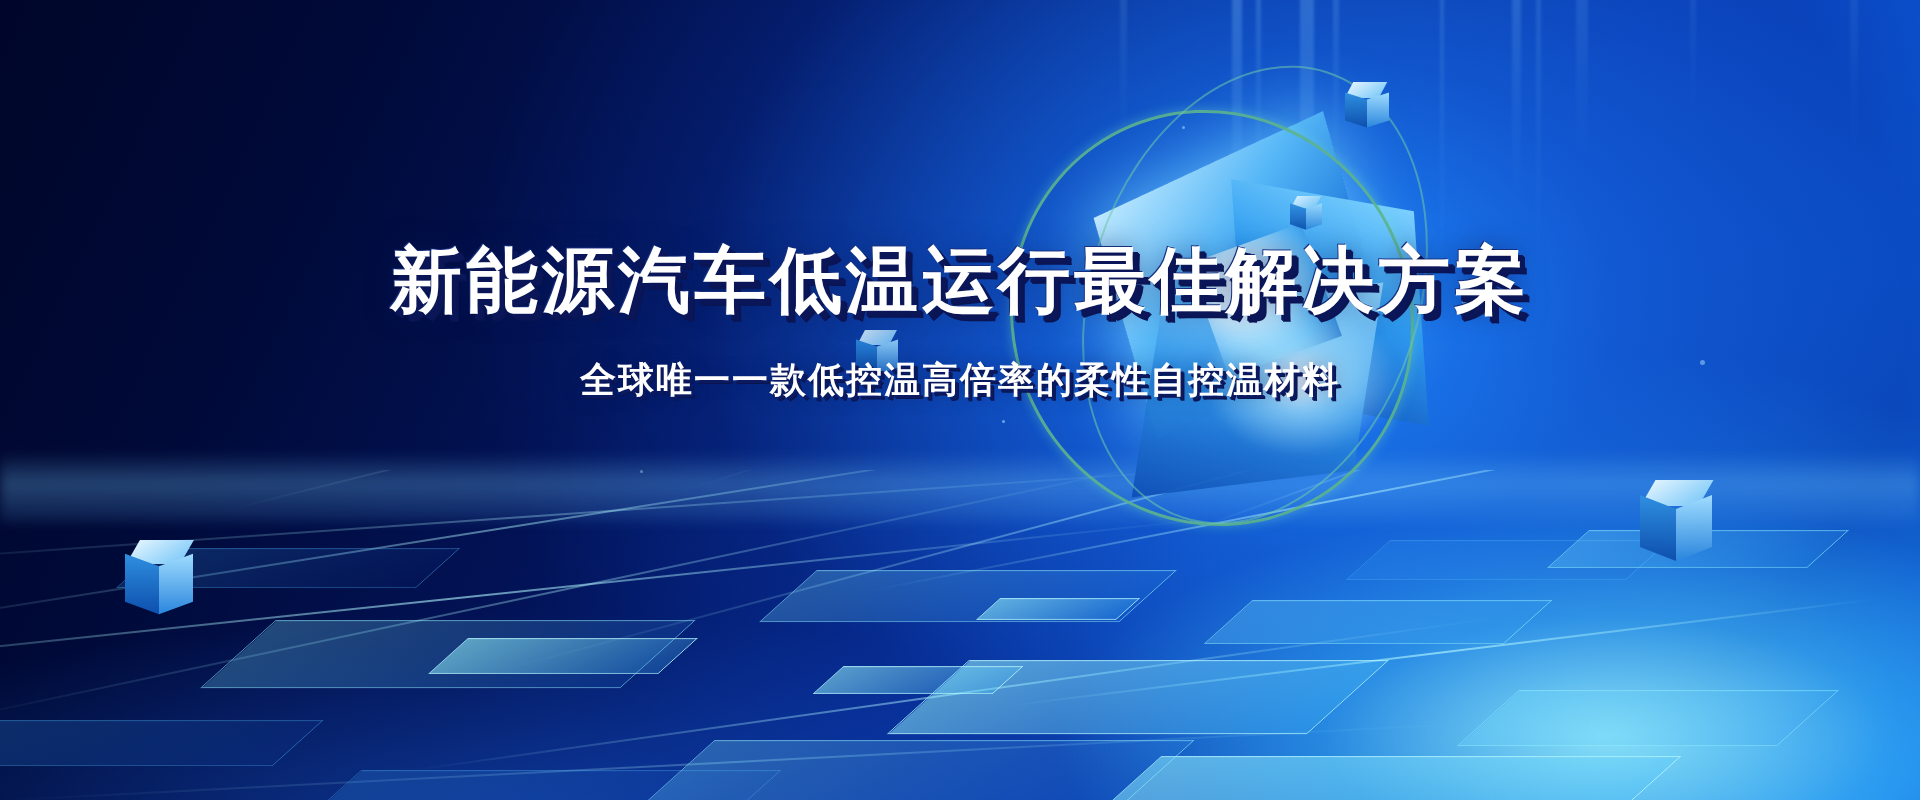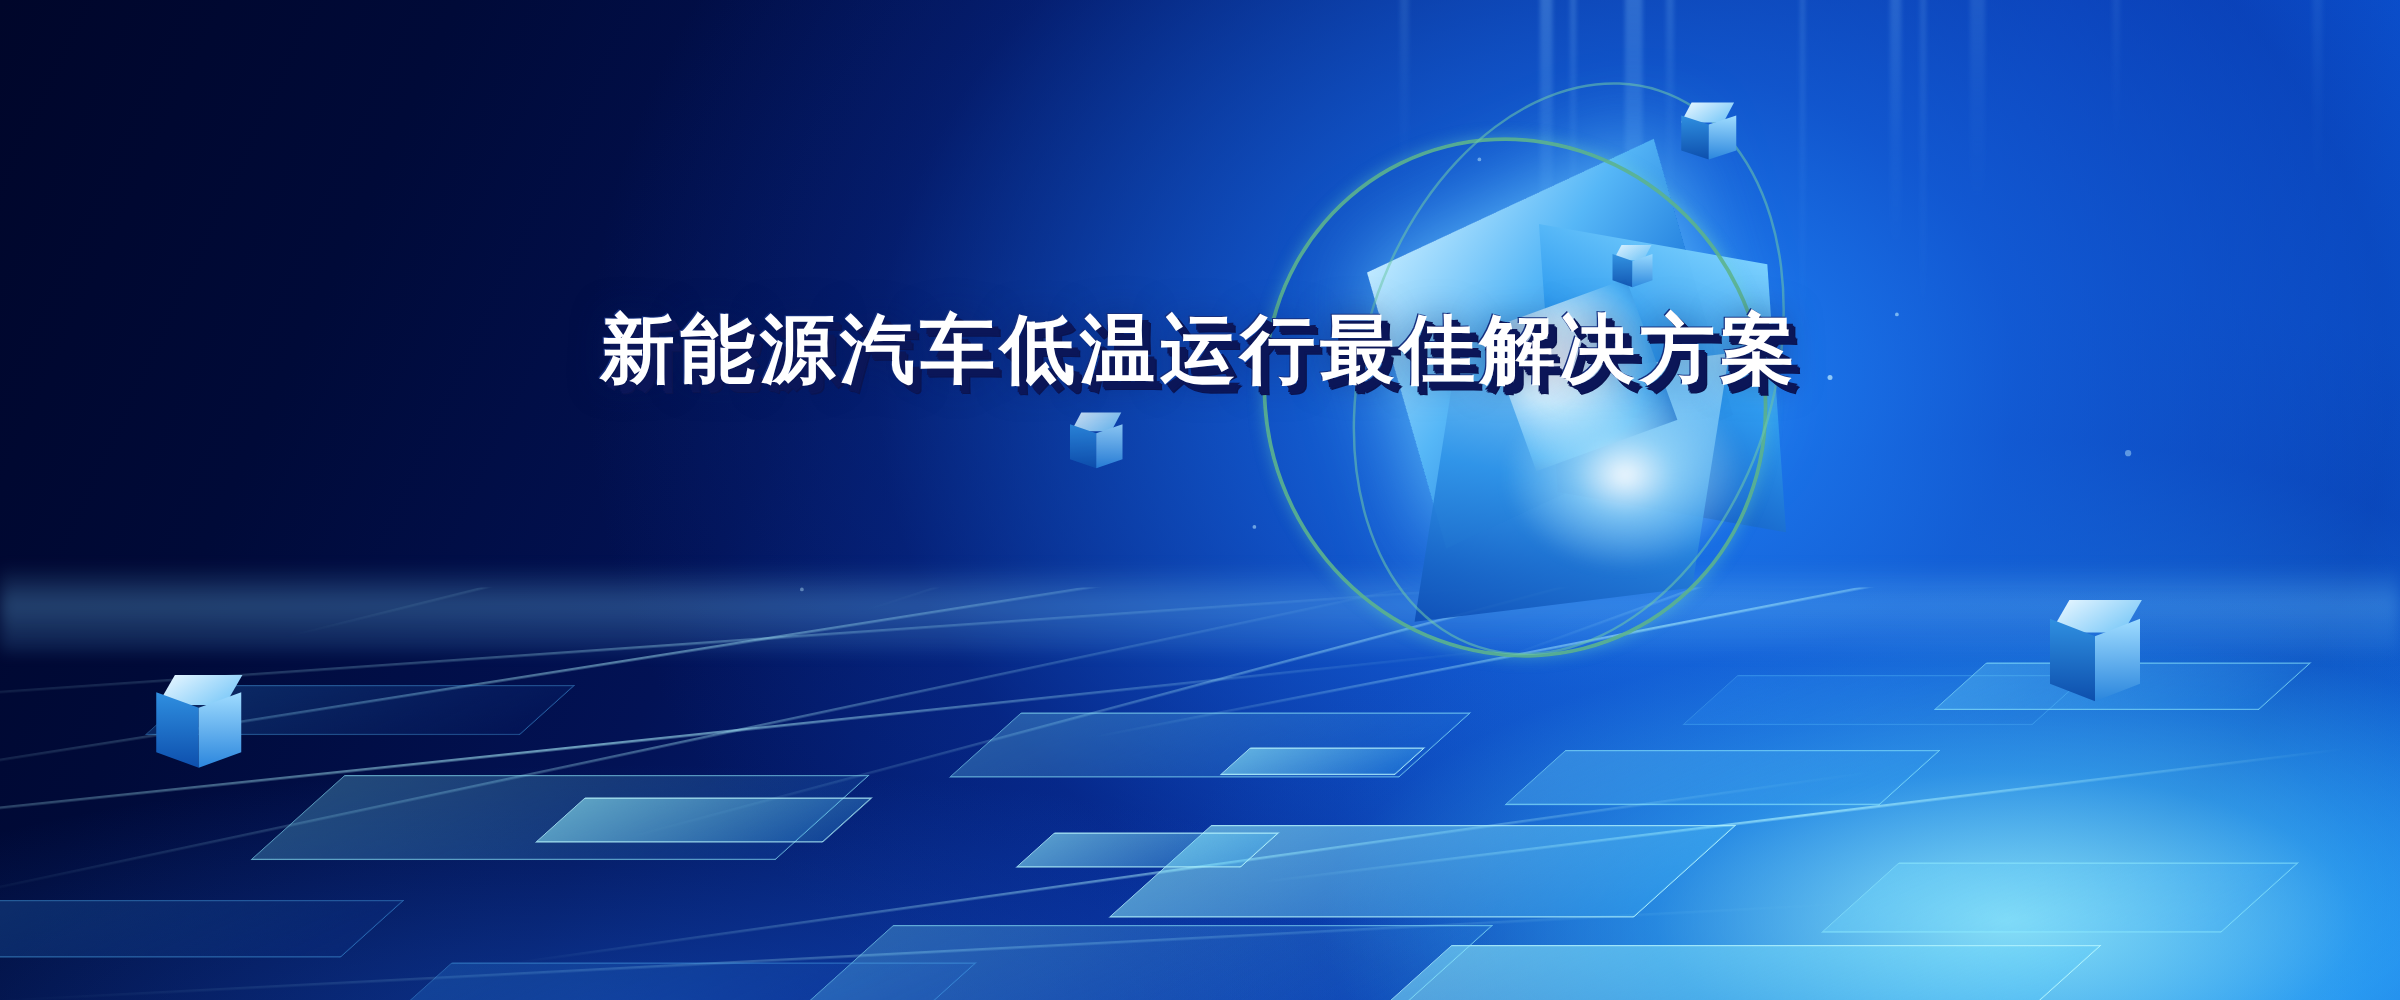--- a/index.html
+++ b/index.html
@@ -142,21 +142,21 @@
 
   
   .text-wrap{
     position:absolute; left:0; right:0; top:232px;
     text-align:center;
     z-index:40;
   }
   .headline{
     font-family:"Liberation Sans","DejaVu Sans",sans-serif;
     font-weight:bold;
-    font-size:60px;
+    font-size:72px;
     line-height:96px;
     letter-spacing:4px;
     color:#ffffff;
     text-shadow:
       5px 5px 0 #0b1658,
       6px 6px 0 #0b1658,
       7px 7px 0 #0a1450,
       -1px -1px 0 #16307f,
       0 0 26px rgba(10,25,90,.55);
     white-space:nowrap;
@@ -278,15 +278,16 @@
 
   <div class="dot" style="left:1462px; top:300px; width:4px; height:4px; opacity:.8;"></div>
   <div class="dot" style="left:1516px; top:250px; width:3px; height:3px; opacity:.65;"></div>
   <div class="dot" style="left:1002px; top:420px; width:3px; height:3px; opacity:.6;"></div>
   <div class="dot" style="left:1700px; top:360px; width:5px; height:5px; opacity:.5;"></div>
   <div class="dot" style="left:640px;  top:470px; width:3px; height:3px; opacity:.45;"></div>
   <div class="dot" style="left:1182px; top:126px; width:3px; height:3px; opacity:.55;"></div>
 
   <div class="text-wrap">
     <div class="headline">新能源汽车低温运行最佳解决方案</div>
+    <div class="subhead">全球唯一一款低控温高倍率的柔性自控温材料</div>
   </div>
 
 </div>
 
 </body></html>

